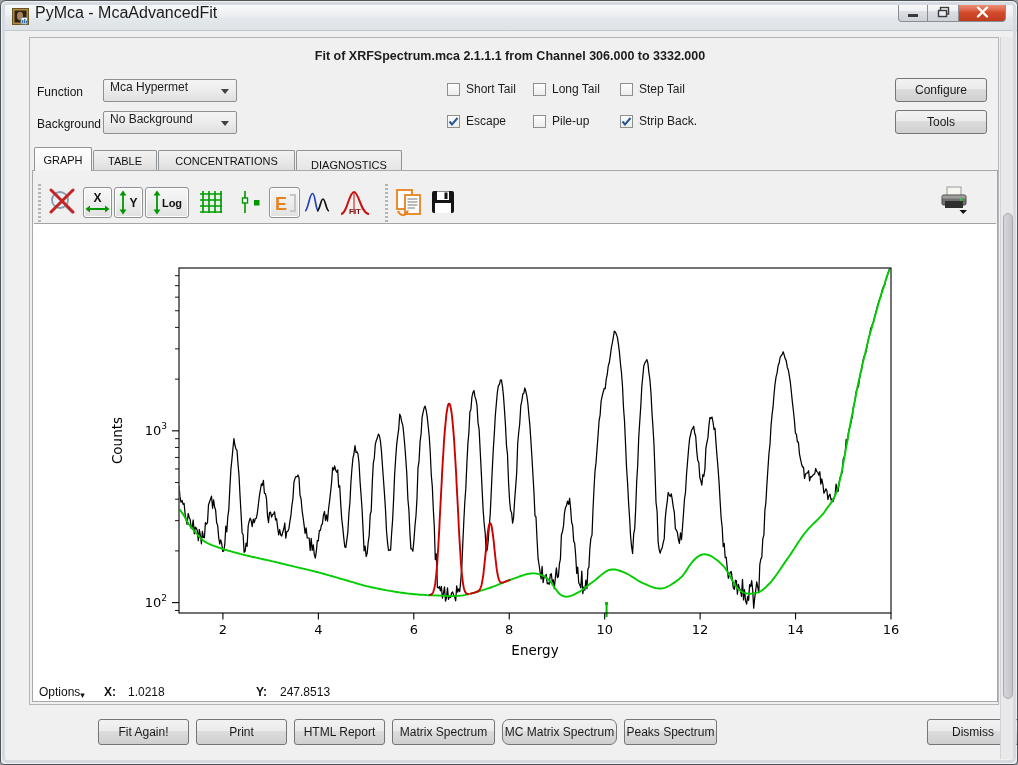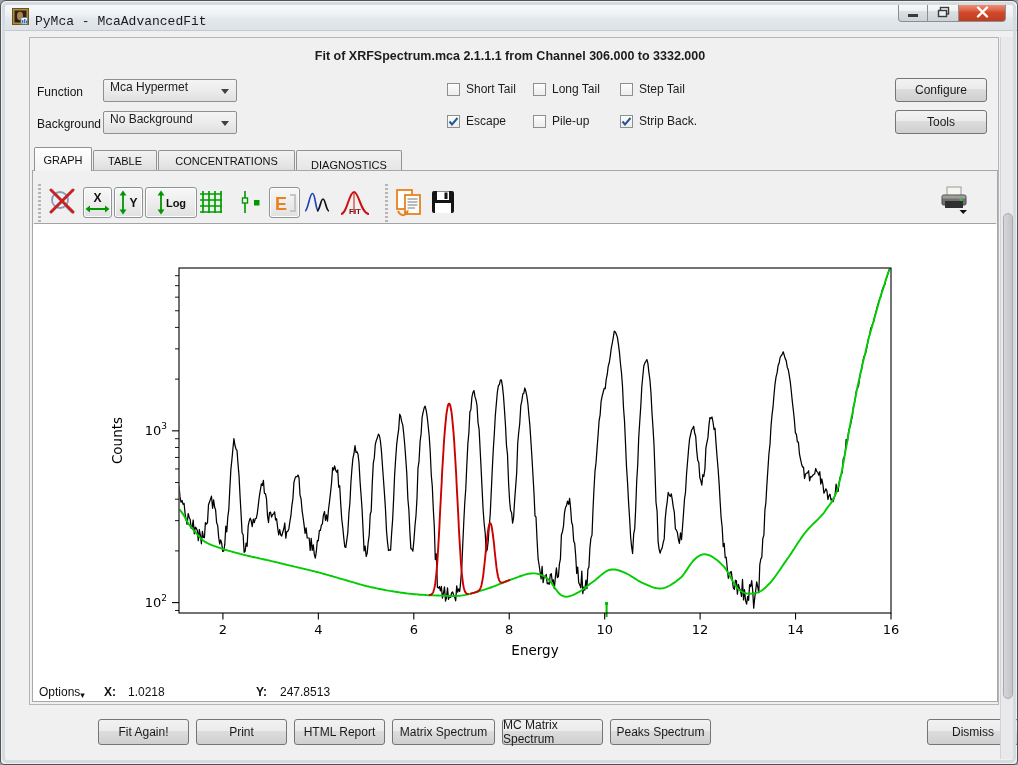--- a/index.html
+++ b/index.html
@@ -8,21 +8,21 @@
     position:relative;width:1018px;height:765px;margin:0 auto;
     background:#f0f0f0;border:1px solid #4e5357;border-radius:6px 6px 4px 4px;
     overflow:hidden;font-family:"Liberation Sans",sans-serif;font-size:12px;color:#1c1c1c;
   }
   .aero-band{position:absolute;left:1px;top:1px;right:1px;bottom:1px;border:3px solid #d5dbe1;border-radius:5px;pointer-events:none;z-index:50;}
   
   .titlebar{position:absolute;left:1px;top:1px;width:1016px;height:29px;
     background:linear-gradient(180deg,#fafbfc,#eef1f4 45%,#e4e8ec 60%,#dde2e7);
     border-bottom:1px solid #c4c9ce;border-radius:5px 5px 0 0;}
   .app-icon{position:absolute;left:10px;top:6px;width:17px;height:17px;}
-  .title-text{position:absolute;left:33px;top:12px;font-size:13px;color:#1b1b1b;font-family:Liberation Mono, monospace;}
+  .title-text{position:absolute;left:33px;top:2px;font-size:16px;color:#1b1b1b;}
   .winbtns{position:absolute;right:12px;top:0;display:flex;}
   .winbtn{height:20px;border:1px solid #8a8f94;border-top:none;
     background:linear-gradient(#fdfdfd,#f0f1f3 45%,#dcdfe3 50%,#cdd2d7);
     display:flex;align-items:center;justify-content:center;}
   .winbtn.min{width:30px;border-radius:0 0 0 4px;}
   .winbtn.max{width:30px;border-left:none;border-right:none;}
   .winbtn.close{width:48px;border-radius:0 0 4px 0;
     background:linear-gradient(#f2a38c,#e06a4e 40%,#d2492c 55%,#bf3c1e);}
   
   .scroll-frame{position:absolute;left:28px;top:36px;width:970px;height:668px;border:1px solid #b5b5b7;background:#f0f0f0;}
@@ -56,21 +56,21 @@
   .ticon{position:absolute;display:block;}
   .tbtn{position:absolute;border:1px solid #8f9396;border-radius:3px;
     background:linear-gradient(#f8f8f8,#ededed 50%,#e1e1e1);box-shadow:inset 0 0 0 1px #ffffff;
     display:flex;align-items:center;justify-content:center;}
   
   .plot-wrap{position:absolute;left:95px;top:238px;width:822px;height:434px;}
   
   .status{position:absolute;top:684px;font-size:12px;color:#111;}
   .footer{position:absolute;left:0;top:718px;width:1018px;display:flex;gap:7px;padding-left:97px;}
   .fbtn{height:26px;}
-  .w91{width:91px;}.w103{width:103px;}.w125{width:101px;}.w101{width:101px;}.w92{width:92px;margin-left:auto;}
+  .w91{width:91px;}.w103{width:103px;}.w125{width:115px;border-radius:7px;}.w101{width:93px;}.w92{width:92px;margin-left:auto;}
   .bold{font-weight:bold;}
 </style>
 </head>
 <body>
 
 <div class="window">
   <div class="aero-band"></div>
 
   <div class="titlebar">
     <svg class="app-icon" viewBox="0 0 17 17">
@@ -191,21 +191,21 @@
     </svg>
   </div>
   <div class="tbtn" style="left:113px;top:186px;width:29px;height:31px;">
     <svg width="27" height="27" viewBox="0 0 27 27">
       <line x1="8" y1="5" x2="8" y2="22" stroke="#009700" stroke-width="1.8"></line>
       <path d="M4.5,6.5 L8,1.5 L11.5,6.5 Z" fill="#009700"></path>
       <path d="M4.5,20.5 L8,25.5 L11.5,20.5 Z" fill="#009700"></path>
       <text x="18.5" y="18" text-anchor="middle" font-family="Liberation Sans,sans-serif" font-size="12" font-weight="bold" fill="#111">Y</text>
     </svg>
   </div>
-  <div class="tbtn" style="left:144px;top:186px;width:52px;height:31px;">
+  <div class="tbtn" style="left:144px;top:186px;width:44px;height:31px;">
     <svg width="34" height="27" viewBox="0 0 34 27">
       <line x1="7" y1="5" x2="7" y2="22" stroke="#009700" stroke-width="1.8"></line>
       <path d="M3.5,6.5 L7,1.5 L10.5,6.5 Z" fill="#009700"></path>
       <path d="M3.5,20.5 L7,25.5 L10.5,20.5 Z" fill="#009700"></path>
       <text x="22" y="18" text-anchor="middle" font-family="Liberation Sans,sans-serif" font-size="11" font-weight="bold" fill="#111">Log</text>
     </svg>
   </div>
 
   <svg class="ticon" style="left:197px;top:188px;" width="26" height="26" viewBox="0 0 26 26">
     <g stroke="#00a000" stroke-width="1.7">

